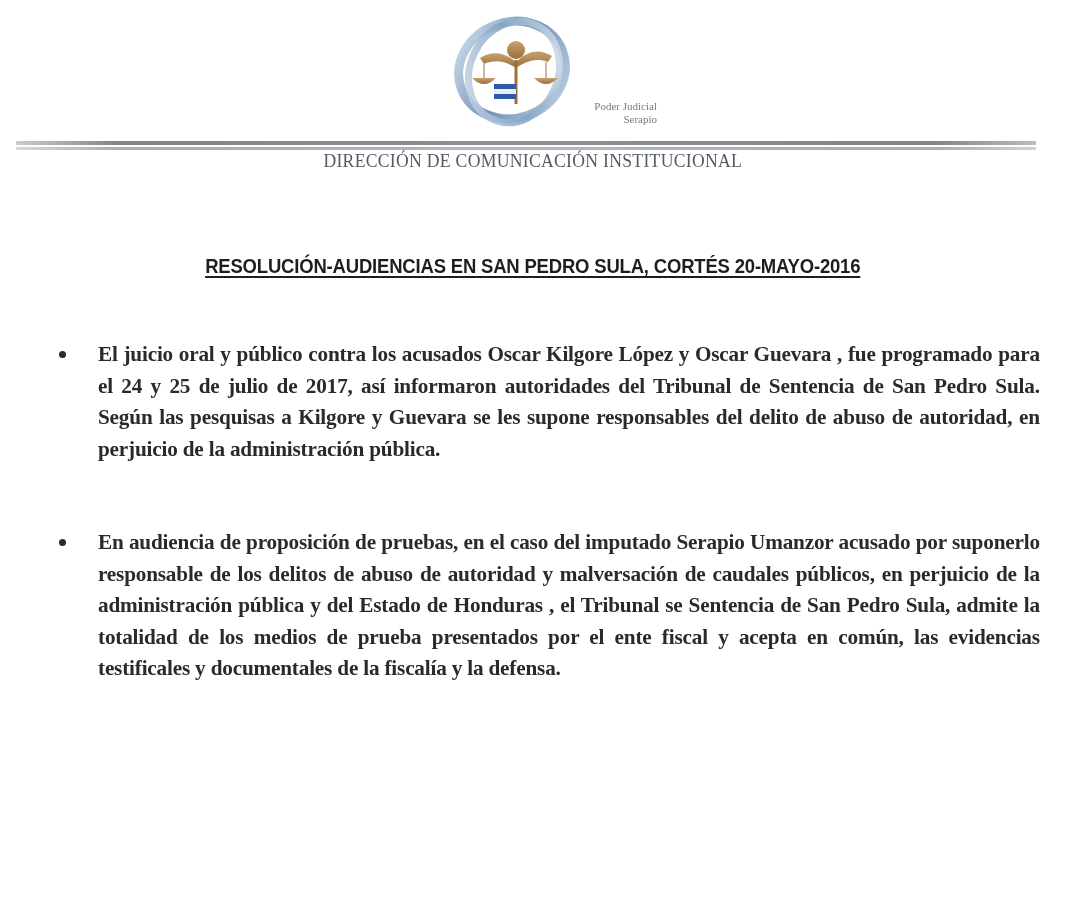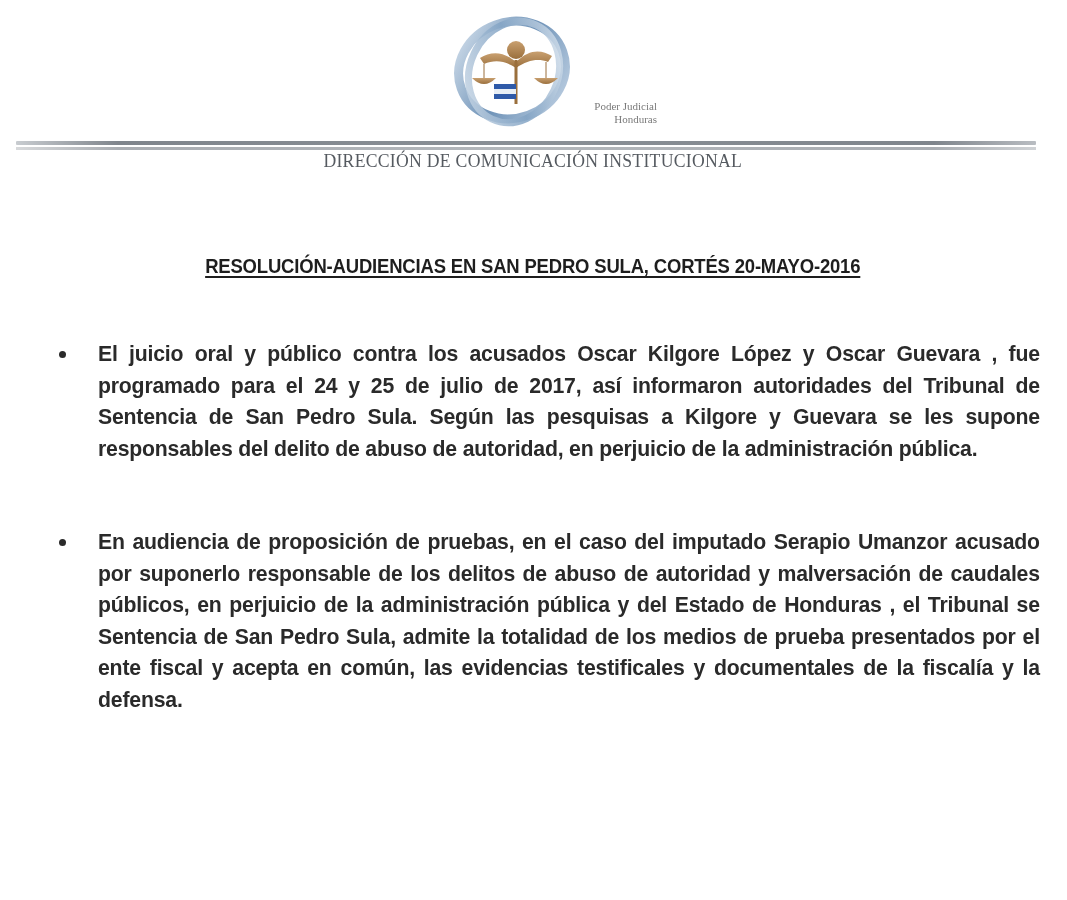--- a/index.html
+++ b/index.html
@@ -93,21 +93,21 @@
       top: 338px;
       width: 1067px;
       margin: 0;
       padding: 0;
       list-style: none;
     }
     .bullet-item {
       position: relative;
       margin-left: 98px;
       width: 942px;
-      font-family: Liberation Sans, sans-serif;
+      font-family: Liberation Serif, serif;
       font-weight: bold;
       font-size: 22px;
       line-height: 31.5px;
       text-align: justify;
       color: #2a2a2a;
       letter-spacing: -0.2px;
     }
     .bullet-item + .bullet-item {
       margin-top: 62px;
     }
@@ -159,21 +159,21 @@
       <path d="M84 66 Q 96 78 108 66 Z" fill="url(#gold)"></path>
       <line x1="34" y1="52" x2="34" y2="66" stroke="#9a6f3c" stroke-width="1"></line>
       <line x1="96" y1="50" x2="96" y2="66" stroke="#9a6f3c" stroke-width="1"></line>
       <rect x="44" y="72" width="22" height="5" fill="#2f5aa8"></rect>
       <rect x="44" y="77" width="22" height="5" fill="#e8eef5"></rect>
       <rect x="44" y="82" width="22" height="5" fill="#2f5aa8"></rect>
     </svg>
   </div>
   <div class="logo-text">
     <span>Poder Judicial</span>
-    <span>Honduras</span>
+    <span>Serapio</span>
   </div>
   <div class="rule-top"></div>
   <div class="rule-bottom"></div>
   <div class="department">DIRECCIÓN DE COMUNICACIÓN INSTITUCIONAL</div>
 </div>
 
 <div class="headline">RESOLUCIÓN-AUDIENCIAS EN SAN PEDRO SULA, CORTÉS 20-MAYO-2016</div>
 
 <ul class="bullets">
   <li class="bullet-item">

